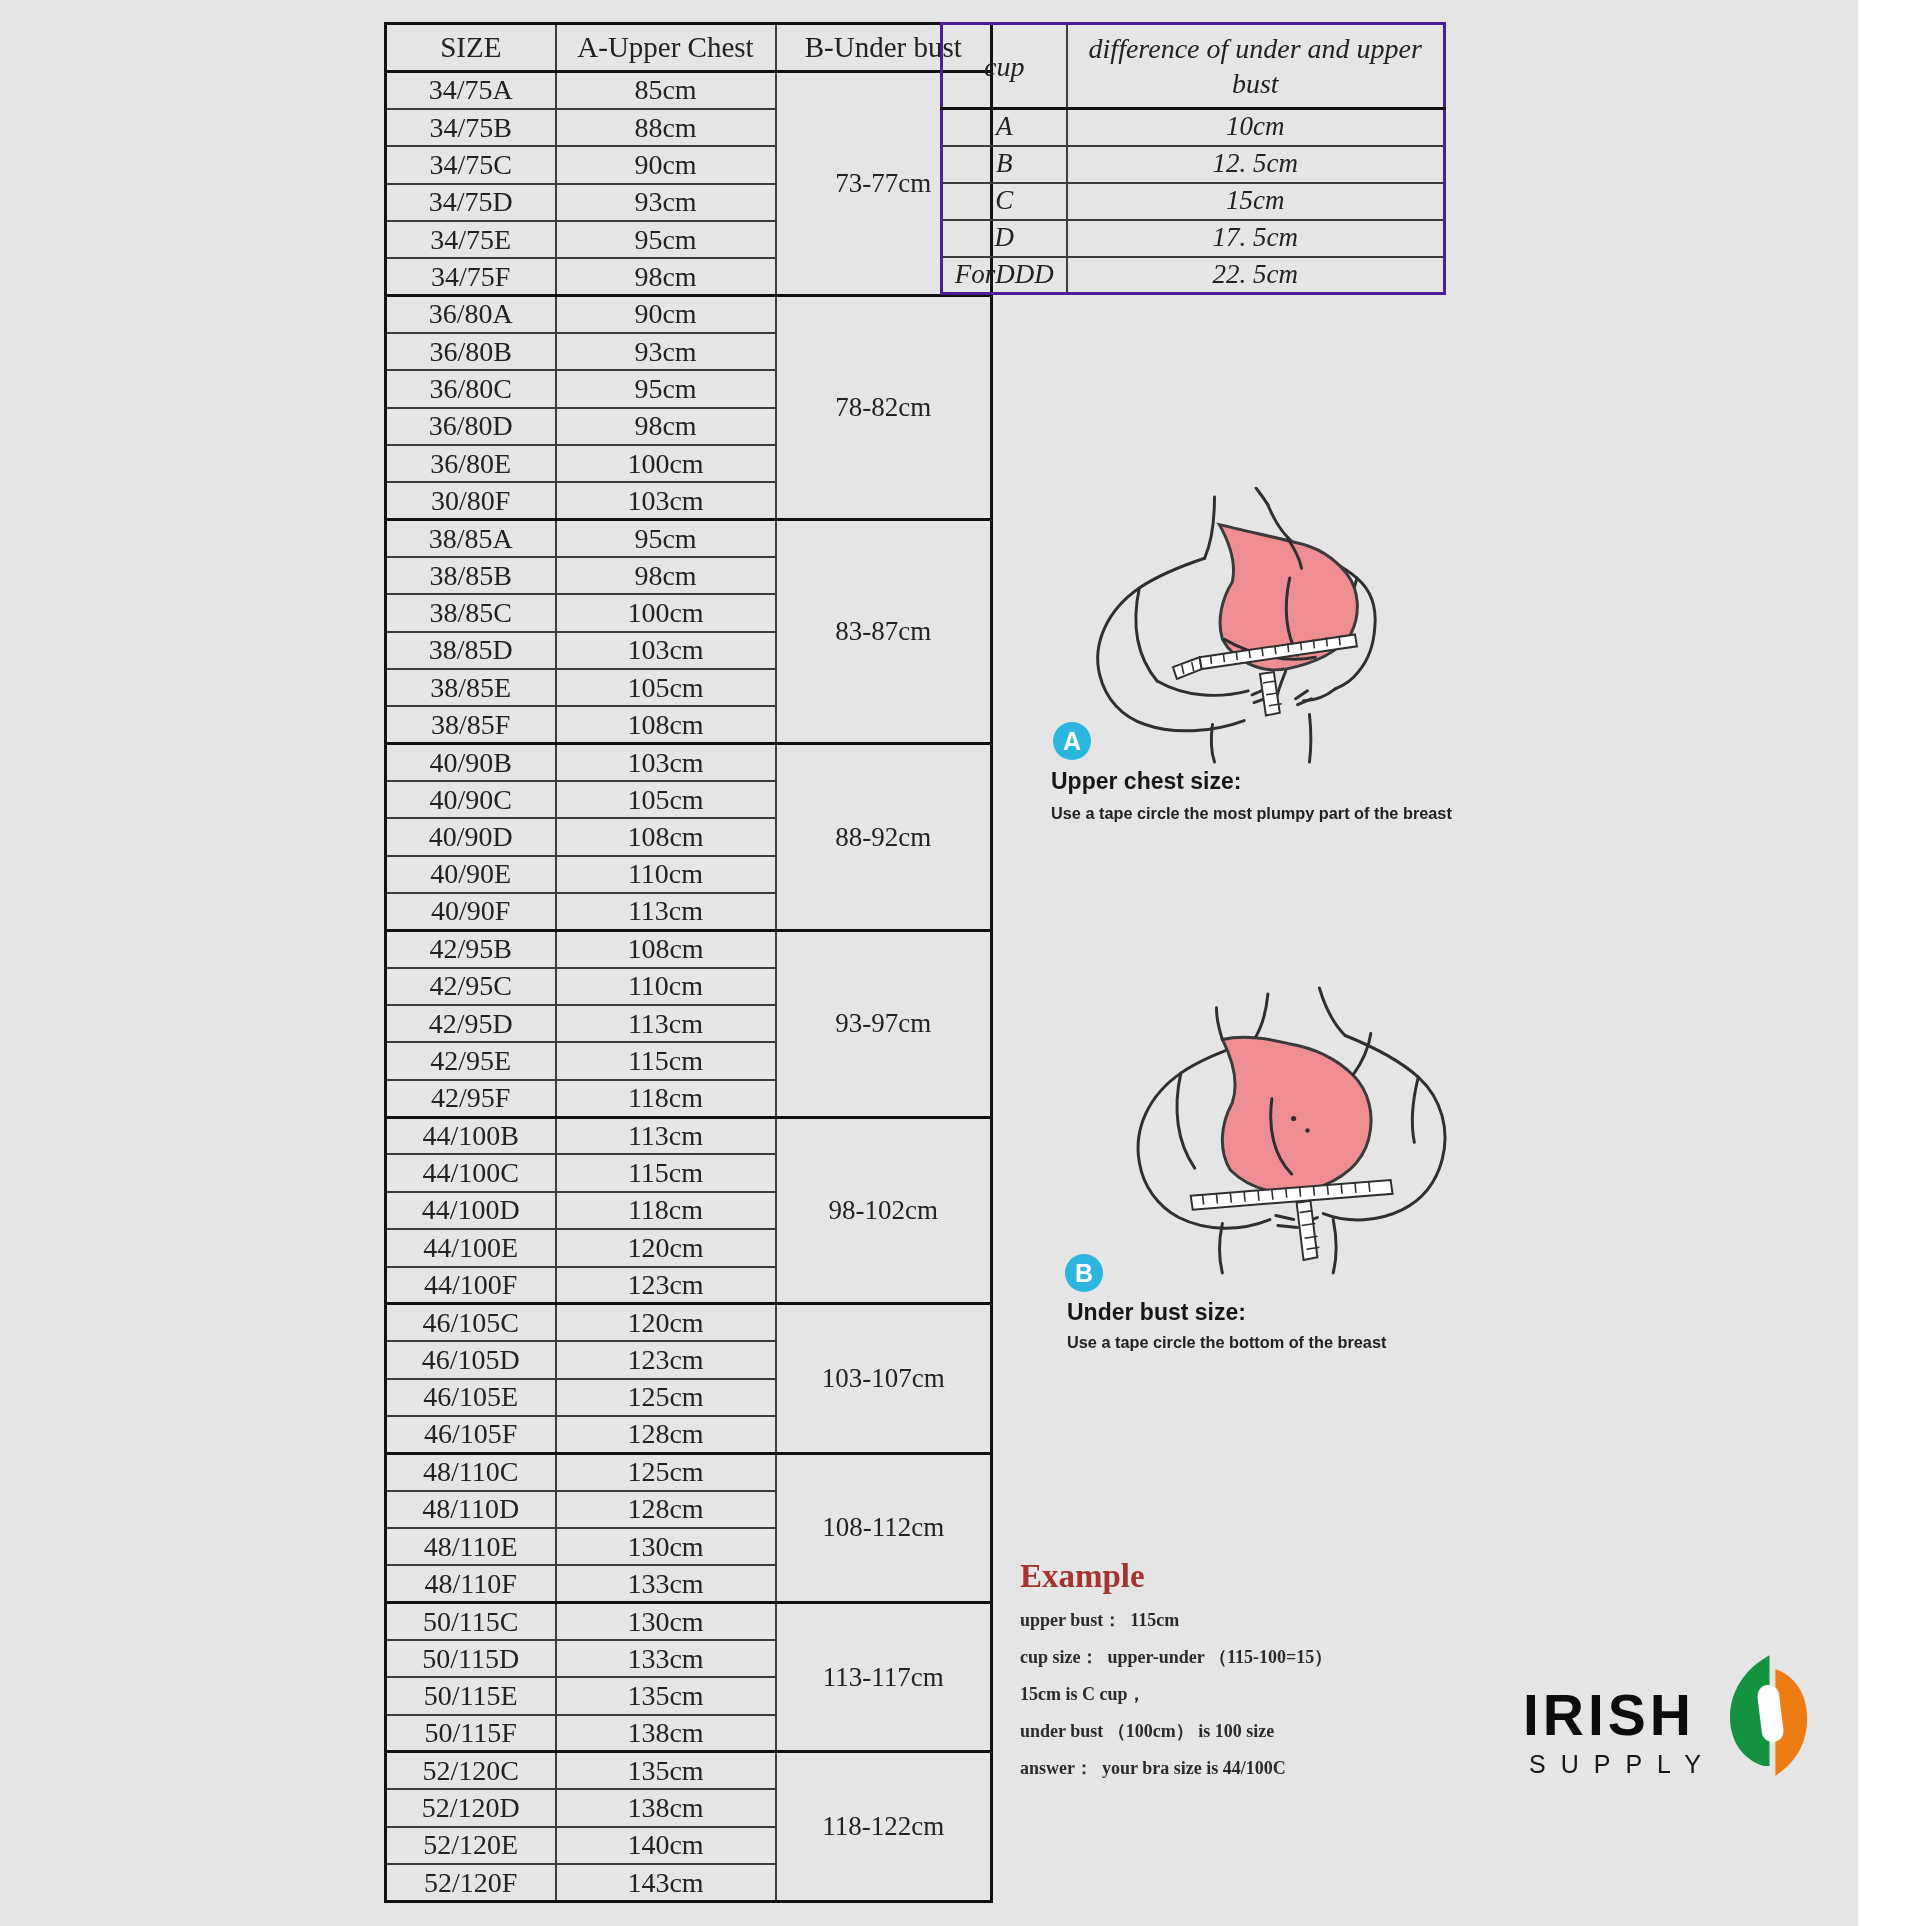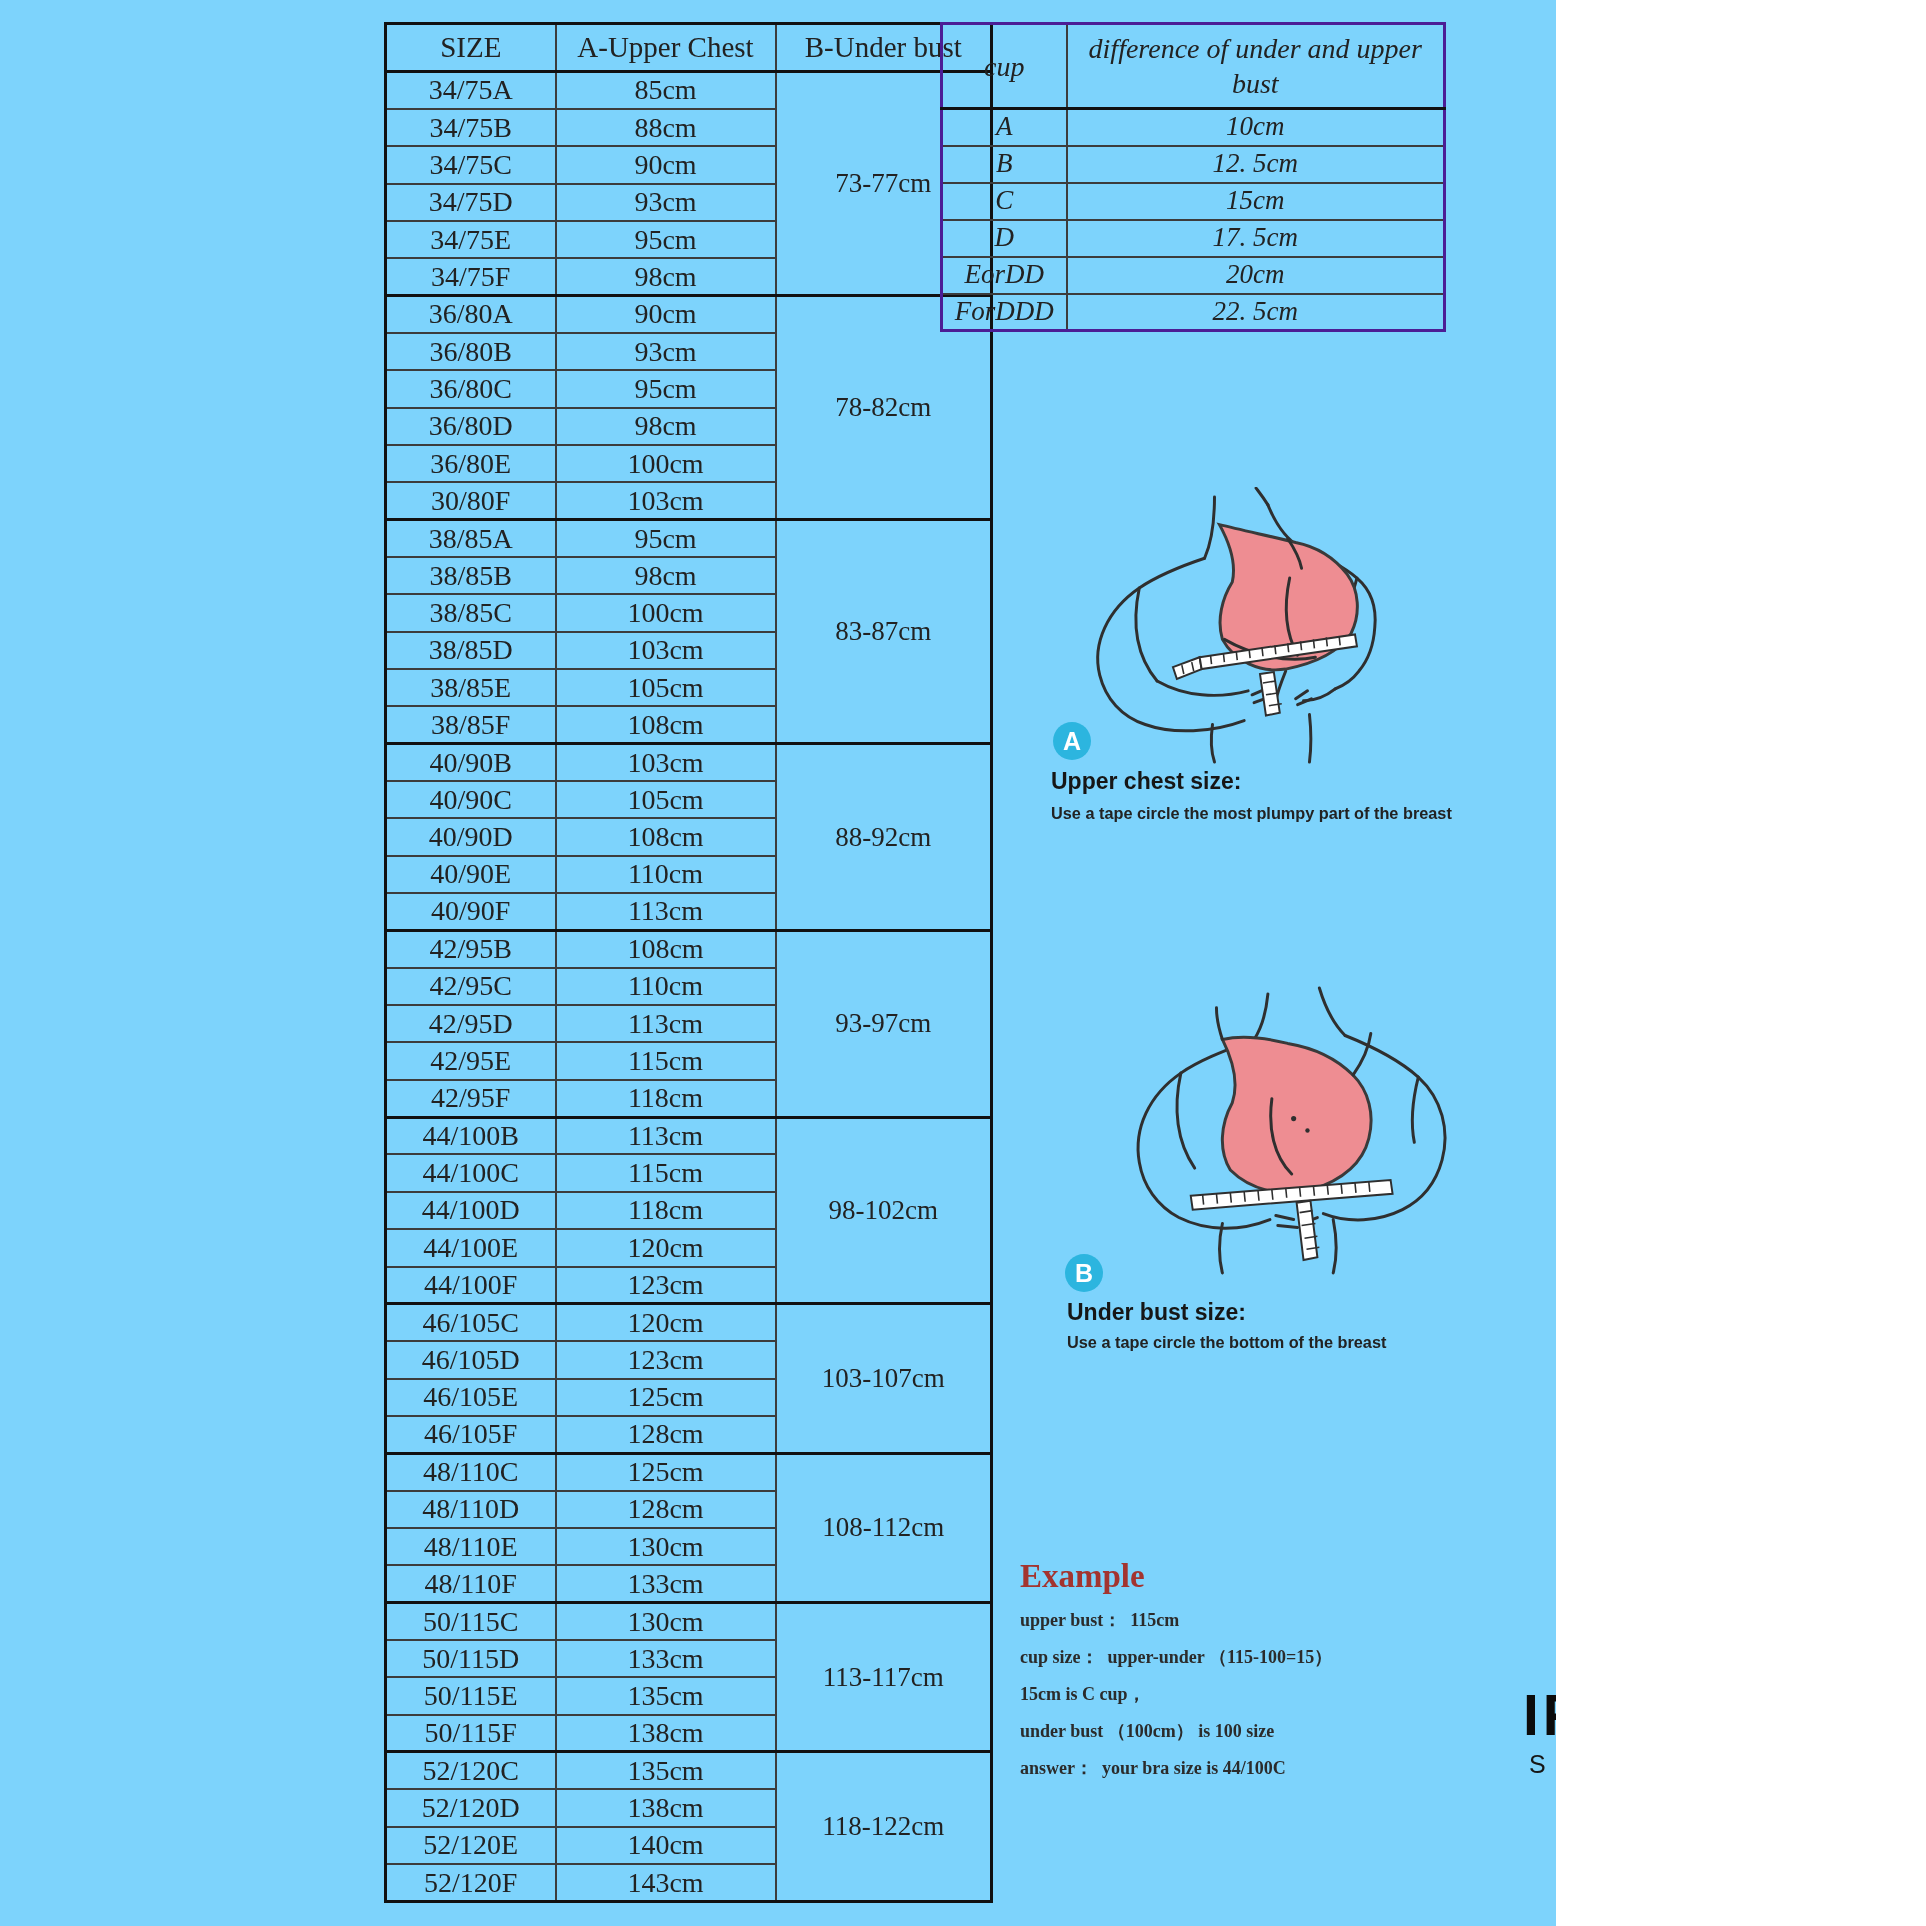--- a/index.html
+++ b/index.html
@@ -1,16 +1,16 @@
 <!DOCTYPE html>
 <html><head>
 <meta charset="utf-8">
 <style>
   html,body{margin:0;padding:0;background:#ffffff;}
-  #canvas{position:relative;width:1556px;height:1927px;background:#7dd3fc;overflow:hidden;
+  #canvas{position:relative;width:1858px;height:1927px;background:#e5e5e5;overflow:hidden;
           font-family:"Liberation Serif",serif;color:#1f1f1f;}
 
   
   #size-table{position:absolute;left:384px;top:22px;width:606px;height:1881px;
               border-collapse:collapse;table-layout:fixed;border:3px solid #111;}
   #size-table col.c0{width:170px}
   #size-table col.c1{width:220px}
   #size-table col.c2{width:216px}
   #size-table th,#size-table td{border:2px solid #3c3c3c;text-align:center;vertical-align:middle;
               padding:0;font-size:28px;line-height:1;color:#222;font-weight:400;}
@@ -307,24 +307,20 @@
           <td>B</td>
           <td>12. 5cm</td>
         </tr>
         <tr>
           <td>C</td>
           <td>15cm</td>
         </tr>
         <tr>
           <td>D</td>
           <td>17. 5cm</td>
-        </tr>
-        <tr>
-          <td>EorDD</td>
-          <td>20cm</td>
         </tr>
         <tr>
           <td>ForDDD</td>
           <td>22. 5cm</td>
         </tr>
       </tbody>
   </table>
 
   <svg class="fig" style="left:1074px;top:487px;" width="465" height="287" viewBox="0 0 470 290">
 

